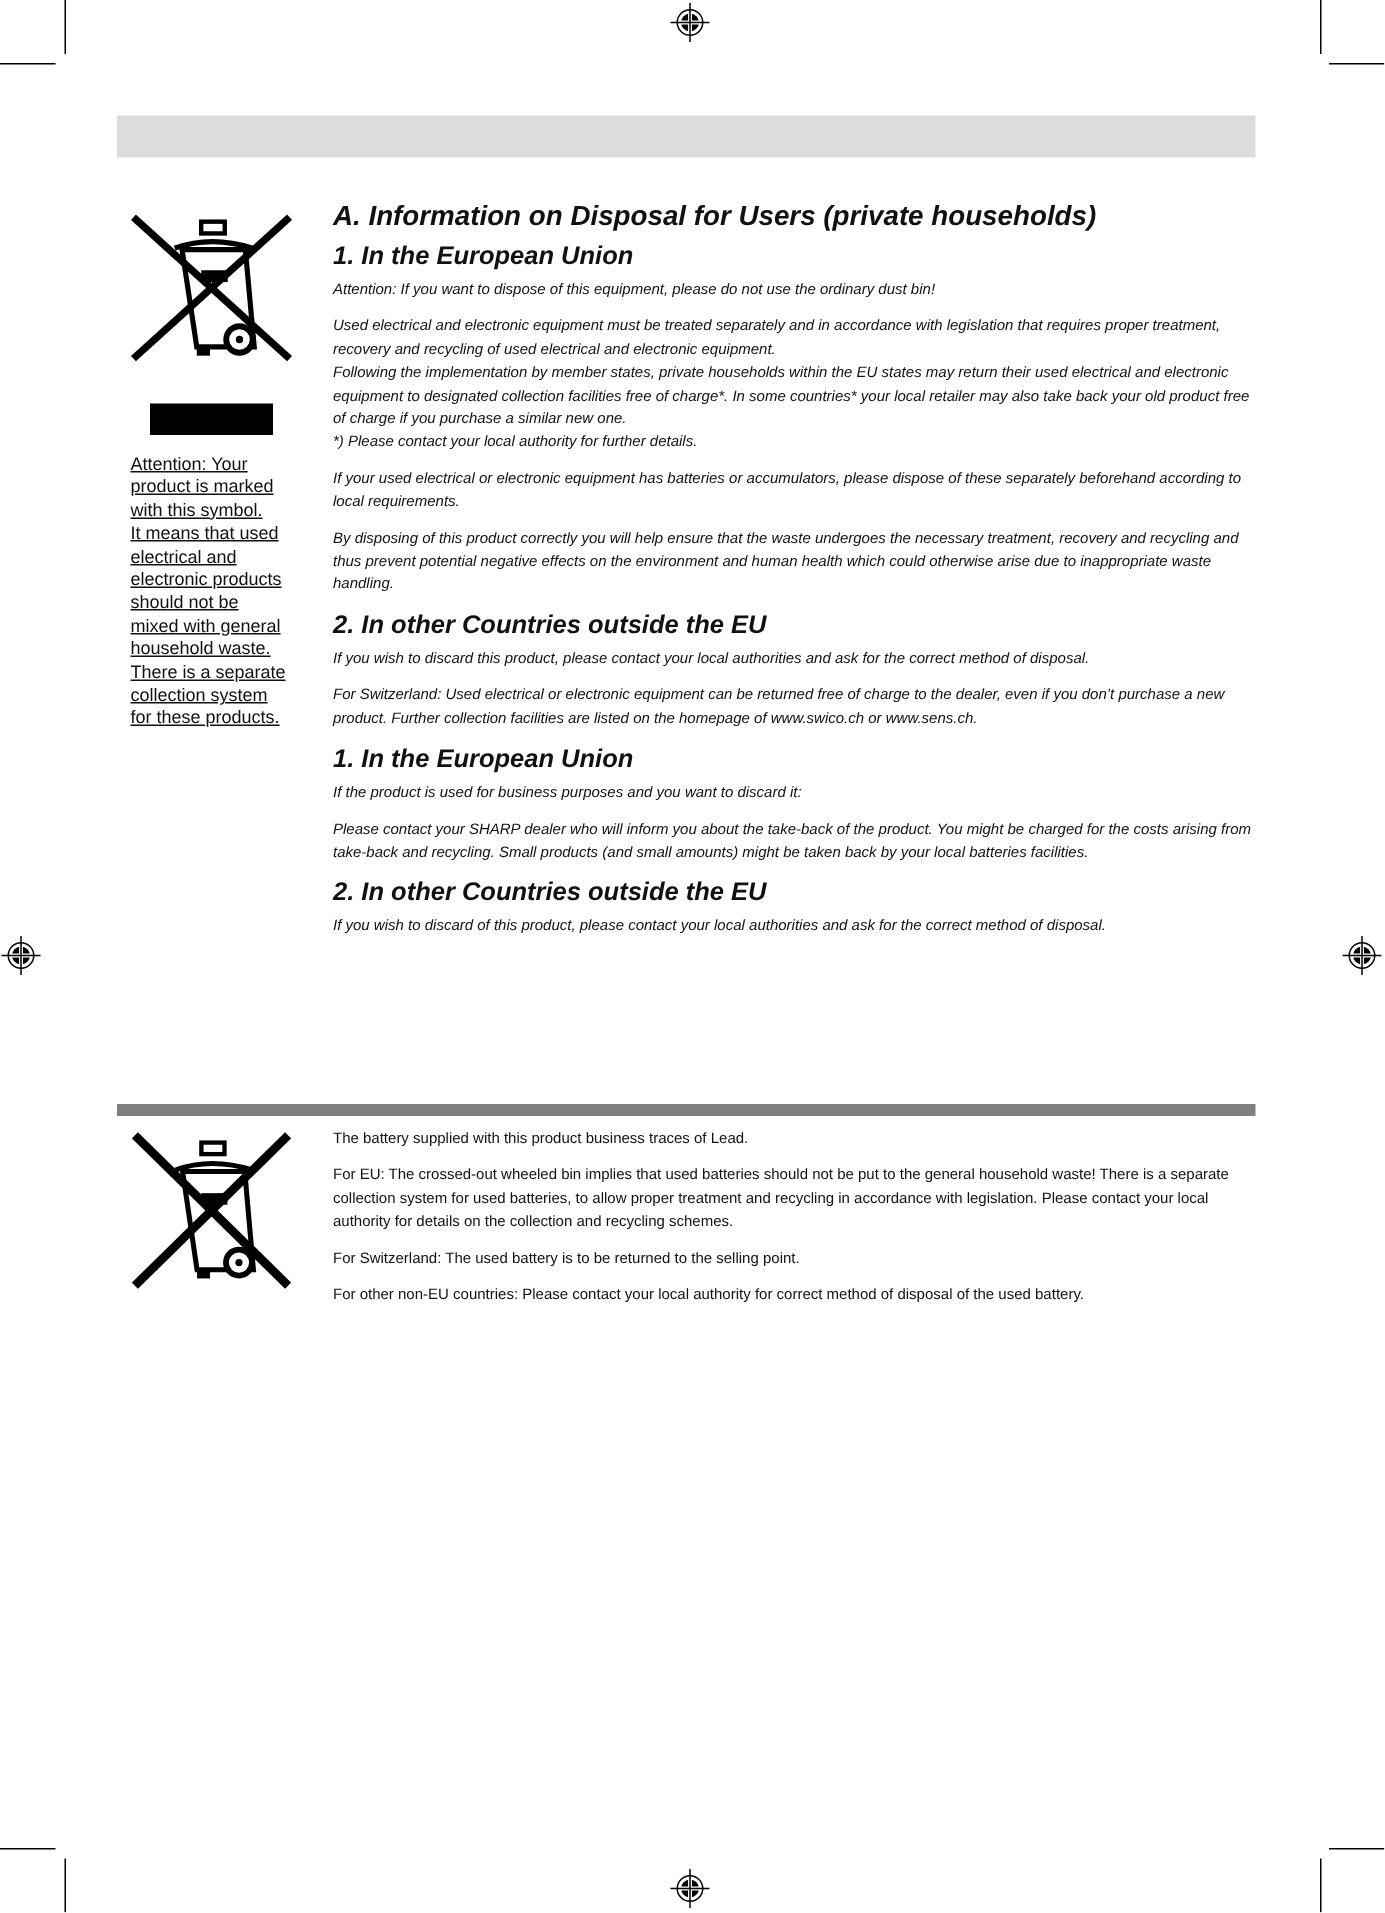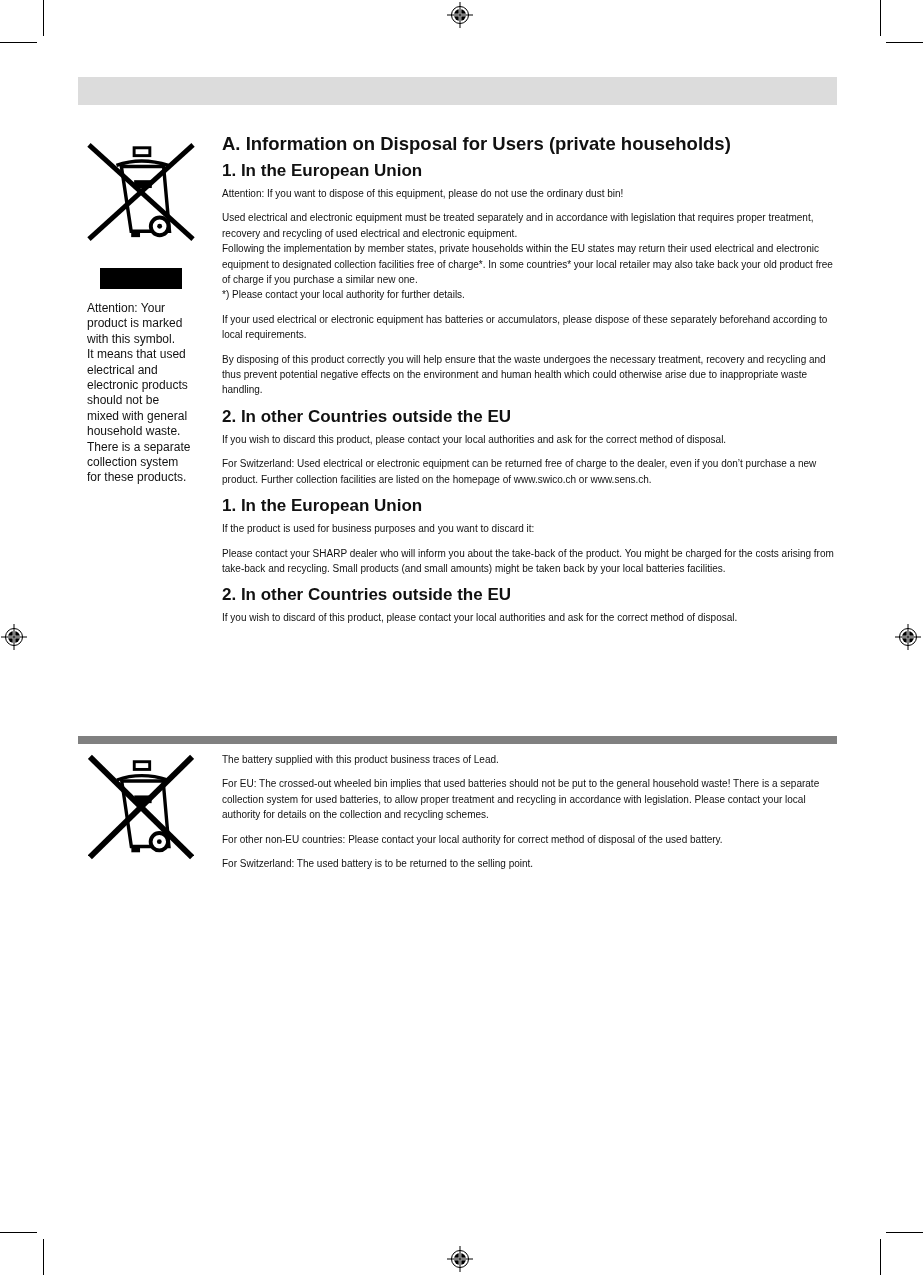--- a/index.html
+++ b/index.html
@@ -14,22 +14,22 @@
   
   .crop { position:absolute; background:#000; }
   .crop.v { width:1px; height:36px; }
   .crop.h { width:37px; height:1px; }
   
   .regmark { position:absolute; width:30px; height:30px; }
   
   .sheet { position:absolute; left:78px; top:77px; width:759px; }
   .header-bar { position:absolute; top:0; left:0; width:759px; height:28px; background:#dcdcdc; }
   .content-a { position:absolute; top:56px; left:0; width:759px; display:flex; }
-  .left-col { width:144px; flex:none; }
-  .right-col { flex:1; padding-right:2px; }
+  .left-col { width:144px; flex:none;text-decoration:underline; }
+  .right-col { flex:1; padding-right:2px;font-style:italic; }
   .weee-icon-wrap { width:108px; margin-left:9px; }
   .black-bar { width:82px; height:21px; background:#000; margin:17px 0 0 22px; }
   .side-note {
     margin:12px 0 0 9px;
     font-size:12px; line-height:15.4px;
     white-space:pre-line;
   }
   h1.doc-h1 { font-size:18.5px; line-height:22px; margin:0 0 6px; font-weight:bold; }
   h2.doc-h2 { font-size:17px; line-height:20px; margin:2px 0 5px; font-weight:bold; }
   .right-col p, .battery-text p { margin:0 0 9px; font-size:10px; line-height:15.4px; }
@@ -154,19 +154,19 @@
             <rect x="48" y="48" width="18" height="8" fill="#000"></rect>
             <circle cx="74" cy="96" r="9" fill="#fff" stroke="#000" stroke-width="4"></circle>
             <circle cx="74" cy="96" r="2.5" fill="#000"></circle>
             <rect x="45" y="101" width="9" height="6" fill="#000"></rect>
           </svg>
         </div>
       </div>
       <div class="battery-text">
         <p>The battery supplied with this product business traces of Lead.</p>
         <p>For EU: The crossed-out wheeled bin implies that used batteries should not be put to the general household waste! There is a separate collection system for used batteries, to allow proper treatment and recycling in accordance with legislation. Please contact your local authority for details on the collection and recycling schemes.</p>
+        <p>For Switzerland: The used battery is to be returned to the selling point.</p>
         <p>For other non-EU countries: Please contact your local authority for correct method of disposal of the used battery.</p>
-        <p>For Switzerland: The used battery is to be returned to the selling point.</p>
       </div>
     </div>
 
   </div>
 </div>
 
 </body></html>

